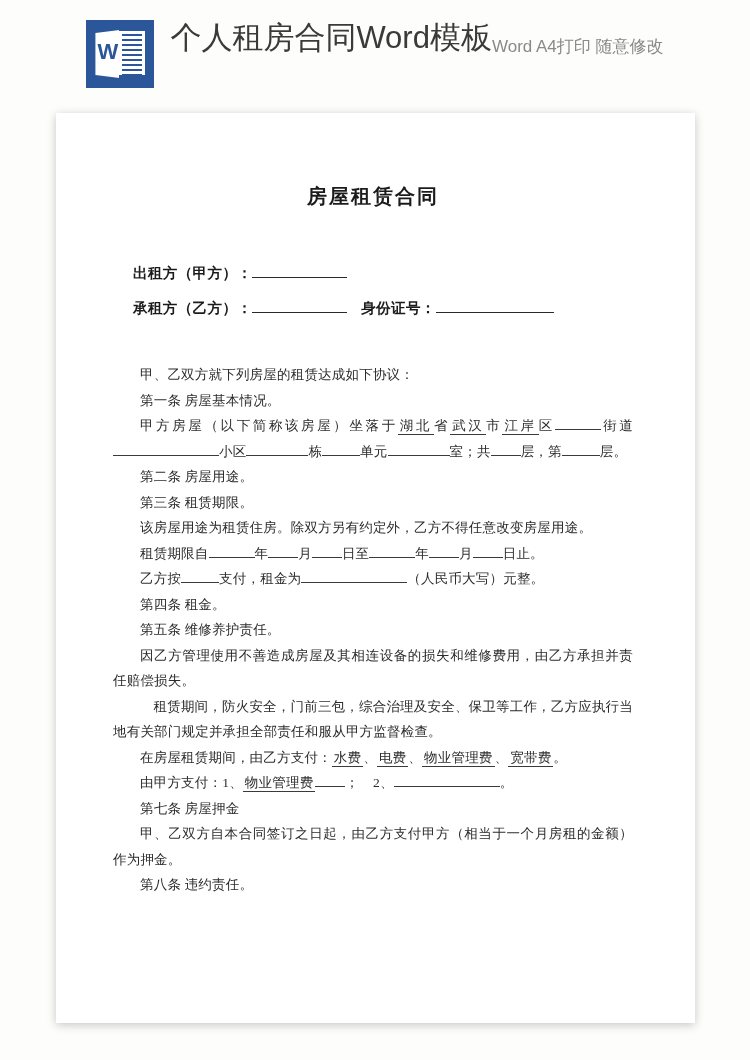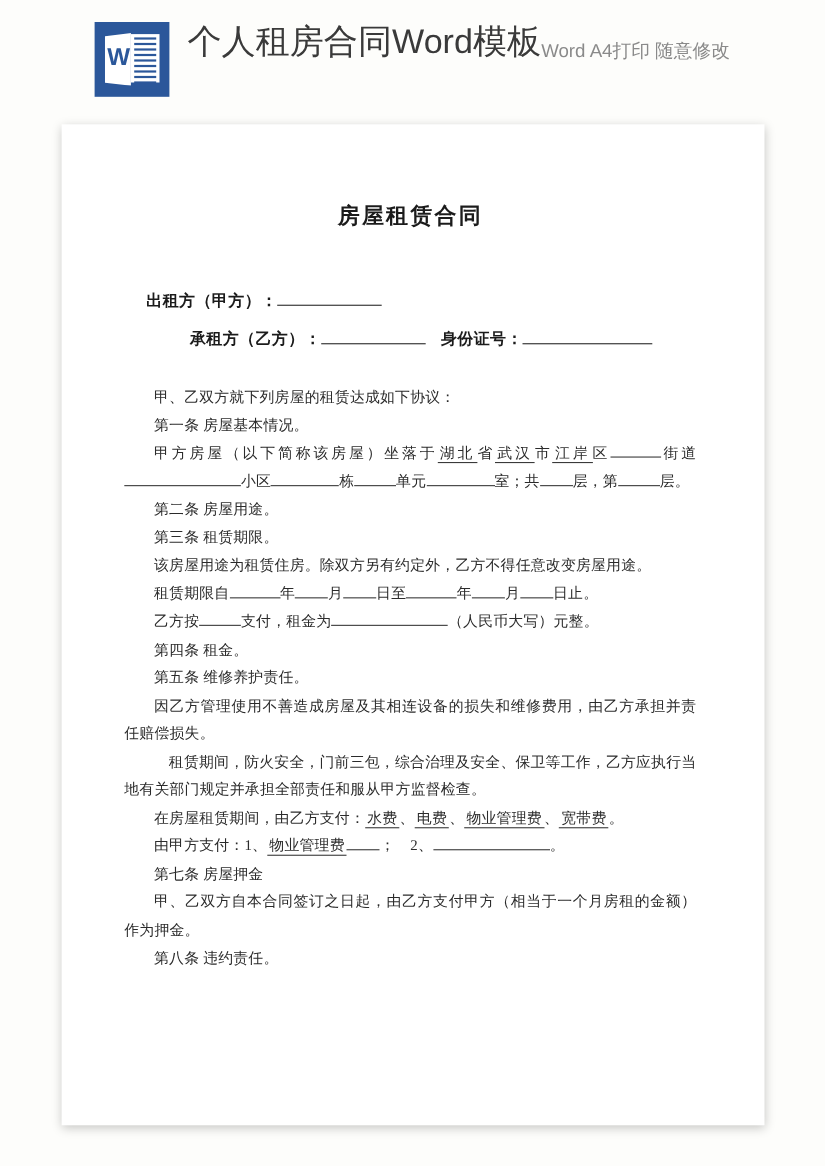--- a/index.html
+++ b/index.html
@@ -126,21 +126,21 @@
 
   .party-line {
     font-size: 14.5px;
     font-weight: 700;
     color: #1b1b1b;
     margin: 0 0 16px 0;
     padding-left: 20px;
     letter-spacing: 0.4px;
     white-space: nowrap;
   }
-  .party-line.second { margin-bottom: 0; text-align: center; }
+  .party-line.second { margin-bottom: 0; }
 
   .blank {
     display: inline-block;
     border-bottom: 1px solid #2a2a2a;
     vertical-align: baseline;
   }
   .b-lg { width: 95px; }
   .b-xl { width: 118px; }
 
   .gap { display: inline-block; width: 14px; }
@@ -149,21 +149,21 @@
     font-size: 13.5px;
     line-height: 25.5px;
     color: #2b2b2b;
     margin: 0;
     text-align: justify;
     letter-spacing: 0.2px;
   }
   .p.indent { text-indent: 2em; }
   .p.indent3 { text-indent: 3em; }
 
-  .clauses { margin-top: 30px; }
+  .clauses { margin-top: 44px; }
   .clauses .p + .p { margin-top: 0; }
 
   .u {
     border-bottom: 1px solid #3a3a3a;
     padding: 0 2px 1px 2px;
   }
   .u-blank {
     display: inline-block;
     border-bottom: 1px solid #3a3a3a;
     vertical-align: baseline;

